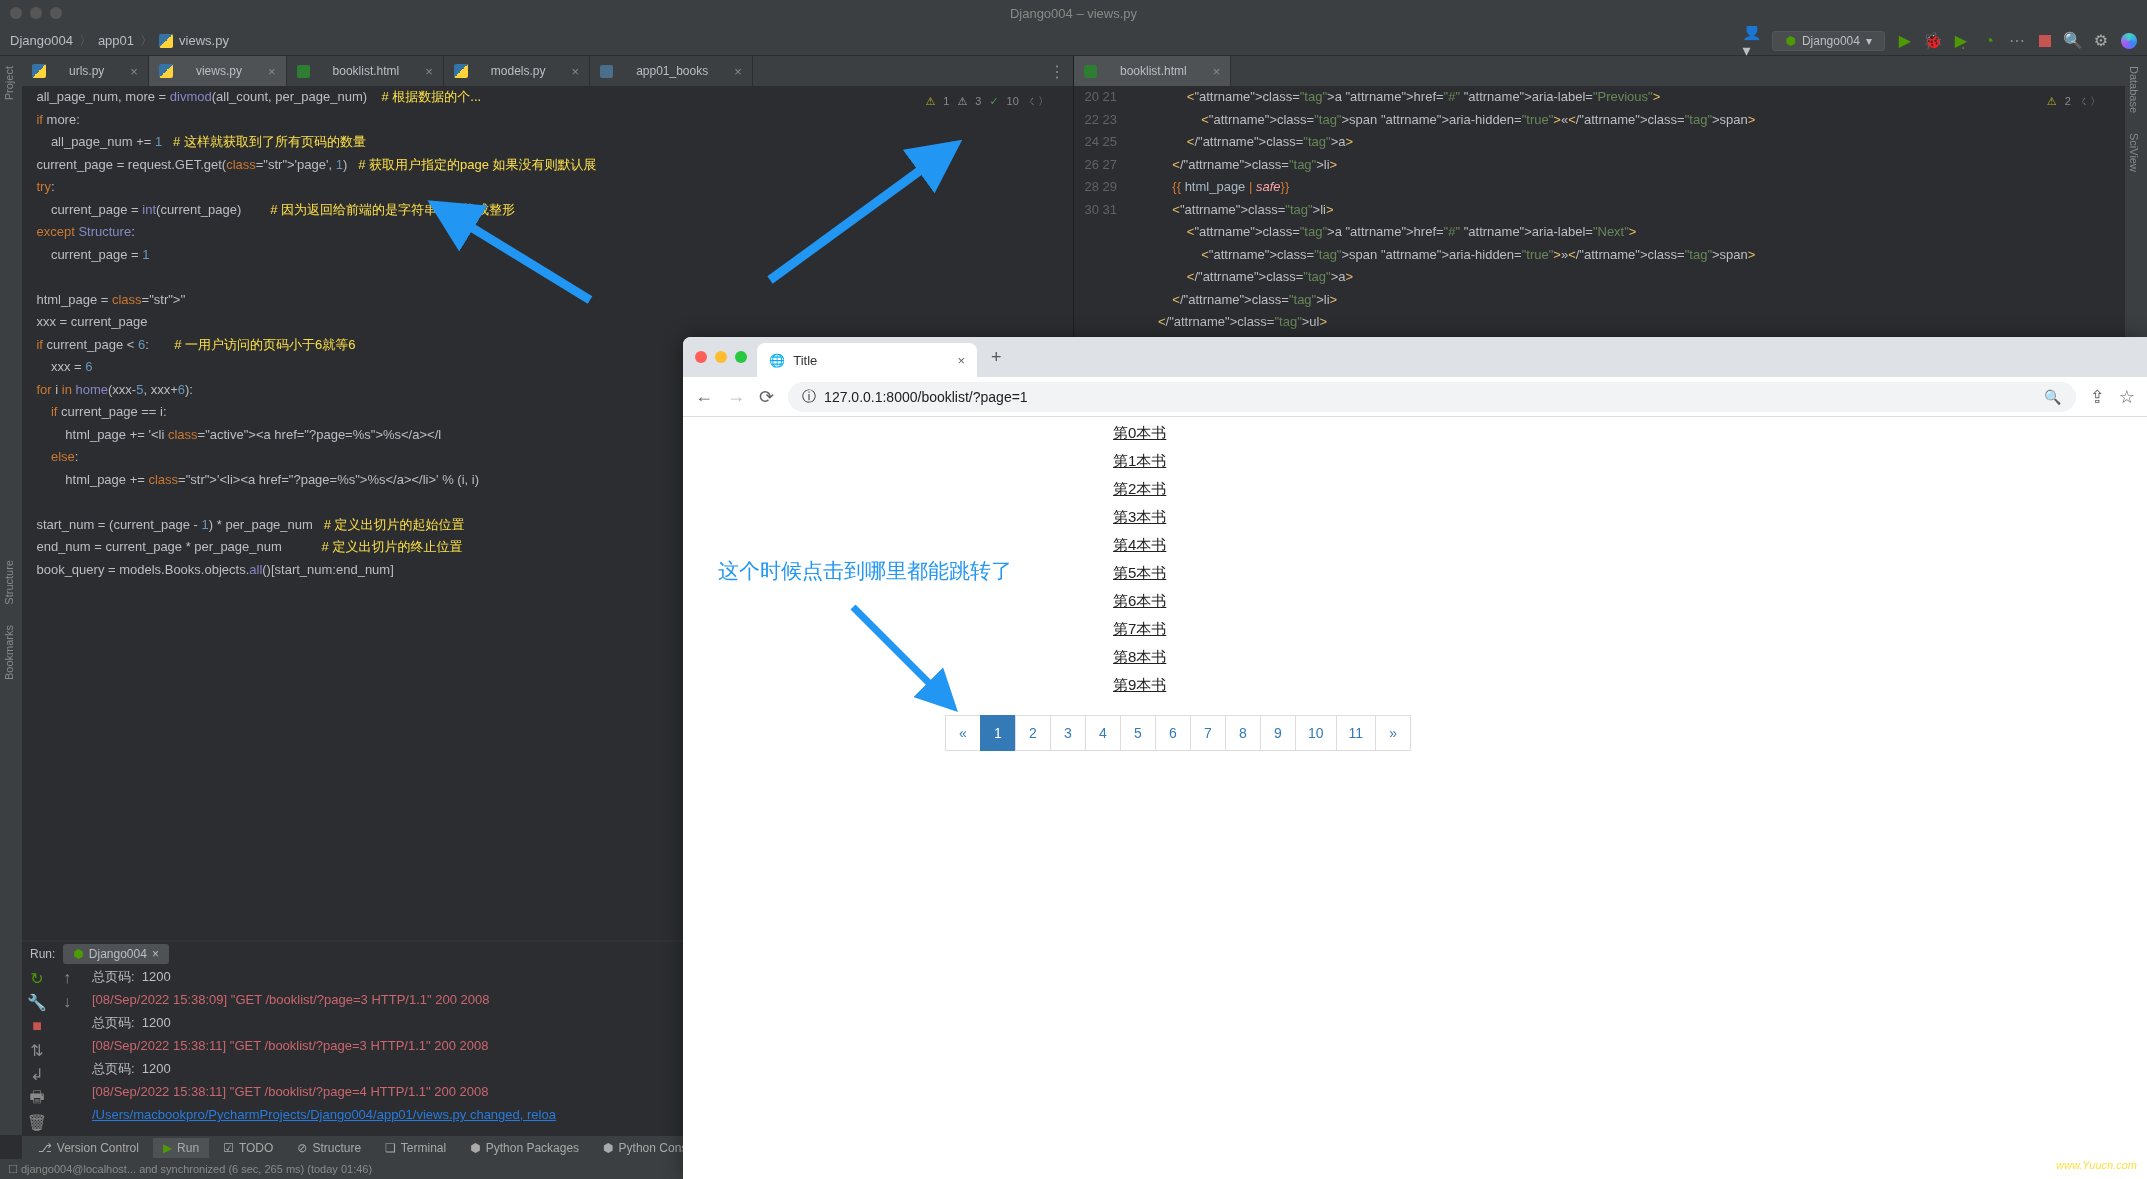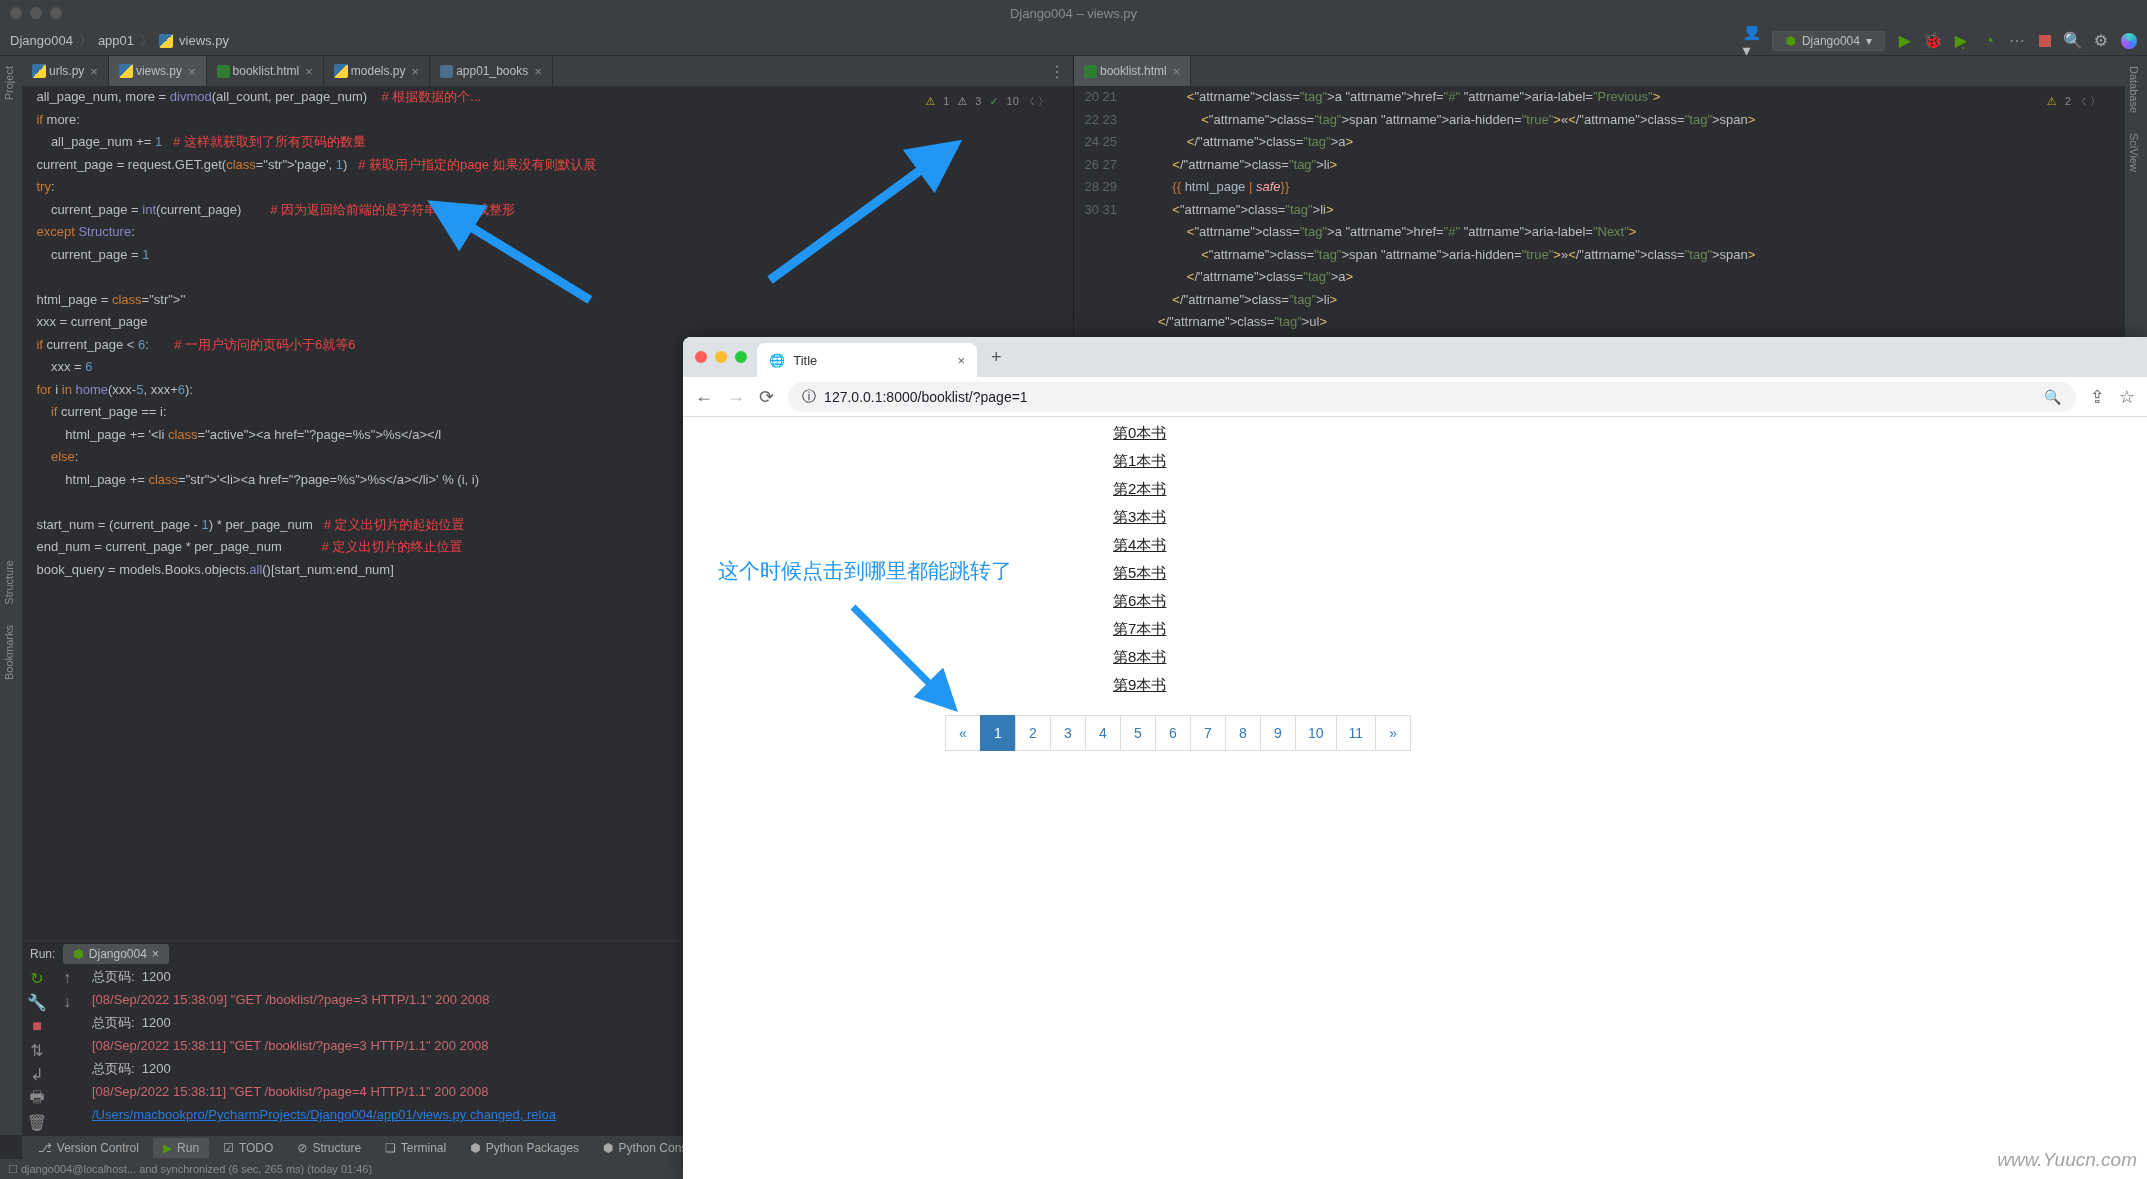--- a/index.html
+++ b/index.html
@@ -29,32 +29,32 @@
     .side-left { position: absolute; left: 0; top: 56px; width: 22px; background: #3c3f41; height: calc(100% - 100px); }
     .side-left .tab { writing-mode: vertical-rl; transform: rotate(180deg); font-size: 11px; color: #8a8a8a; padding: 10px 3px; }
     .side-right { position: absolute; right: 0; top: 56px; width: 22px; background: #3c3f41; height: calc(100% - 100px); }
     .side-right .tab { writing-mode: vertical-rl; font-size: 11px; color: #8a8a8a; padding: 10px 3px; }
     
     
     .editor-area { position: absolute; left: 22px; right: 22px; top: 56px; bottom: 44px; display: flex; }
     .editor-pane { flex: 1; display: flex; flex-direction: column; overflow: hidden; border-right: 1px solid #1e1f22; }
     .editor-pane:last-child { border-right: none; }
     .tab-row { height: 30px; background: #3c3f41; display: flex; align-items: center; }
-    .file-tab { height: 30px; padding: 0 10px; display: flex; align-items: center; gap: 3px; font-size: 12px; color: #bcbec4; border-right: 1px solid #2b2d30; cursor: pointer; }
+    .file-tab { height: 30px; padding: 0 10px; display: flex; align-items: center; gap: 23px; font-size: 12px; color: #bcbec4; border-right: 1px solid #2b2d30; cursor: pointer; }
     .file-tab.active { background: #4e5254; }
     .file-tab .close { color: #8a8a8a; font-size: 13px; margin-left: 3px; }
     .html-icon { width: 13px; height: 13px; background: #2e7d32; border-radius: 2px; }
     .db-icon { width: 13px; height: 13px; background: #4b6e8c; border-radius: 2px; }
     .code-area { flex: 1; display: flex; font-family: "JetBrains Mono", Menlo, Consolas, monospace; font-size: 13px; line-height: 22.5px; overflow: hidden; position: relative; }
     .gutter { width: 55px; text-align: right; padding-right: 12px; color: #606366; background: #2b2d30; user-select: none; }
     .code { flex: 1; white-space: pre; color: #bcbec4; position: relative; }
     .code .kw { color: #cc7832; }
     .code .fn { color: #fca5a5; font-style: italic; }
     .code .num { color: #6897bb; }
-    .code .cm { color: #ef4444; }
+    .code .cm { color: #fde047; }
     .code .builtin { color: #8888c6; }
     .code .attr { color: #a9b7c6; }
     .code .tag { color: #e8bf6a; }
     .code .attrval { color: #6a8759; }
     .code .djvar { color: #cc7832; }
     .inspect { position: absolute; top: 4px; right: 24px; font-size: 11px; color: #8a8a8a; display: flex; gap: 8px; align-items: center; }
     .inspect .warn { color: #bbb529; }
     .inspect .err { color: #a9a9a9; }
     .inspect .ok { color: #499c54; }
     .breadcrumb-bottom { height: 22px; padding: 0 12px; font-size: 12px; color: #8a8a8a; background: #2b2d30; border-top: 1px solid #323232; }
@@ -91,21 +91,21 @@
     .bcontent { flex: 1; background: #fff; position: relative; padding-top: 4px; }
     .book-list { position: absolute; left: 430px; top: 2px; font-size: 15px; color: #222; line-height: 28px; text-decoration: underline; }
     .annotation { position: absolute; left: 35px; top: 140px; font-size: 21px; color: #2196f3; }
     .pagination { position: absolute; left: 263px; top: 298px; display: flex; }
     .pagination a { display: inline-flex; align-items: center; justify-content: center; min-width: 36px; height: 36px; border: 1px solid #ddd; color: #337ab7; font-size: 14px; margin-left: -1px; padding: 0 12px; text-decoration: none; }
     .pagination a.active { background: #337ab7; color: #fff; border-color: #337ab7; }
     
     
     .arrow { position: absolute; pointer-events: none; }
     
-    .watermark { position: absolute; bottom: 8px; right: 10px; color: #a3a3a3; font-size: 19px; font-style: italic; }
+    .watermark { position: absolute; bottom: 8px; right: 10px; color: #fde047; font-size: 11px; font-style: italic; }
   </style>
 </head>
 <body>
 
 <div class="titlebar">
   <div class="traffic">
       <span></span>
       <span></span>
       <span></span>
     </div>

